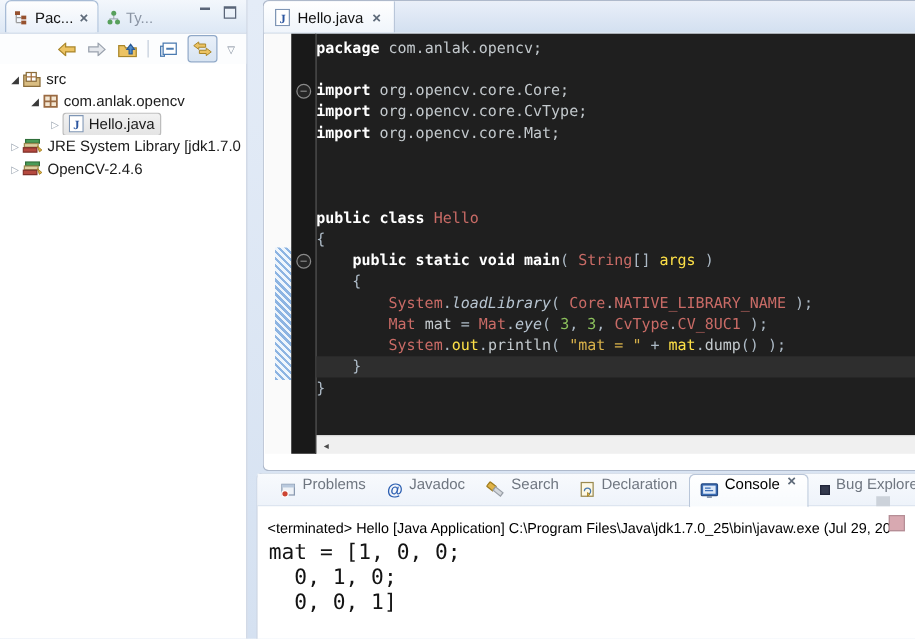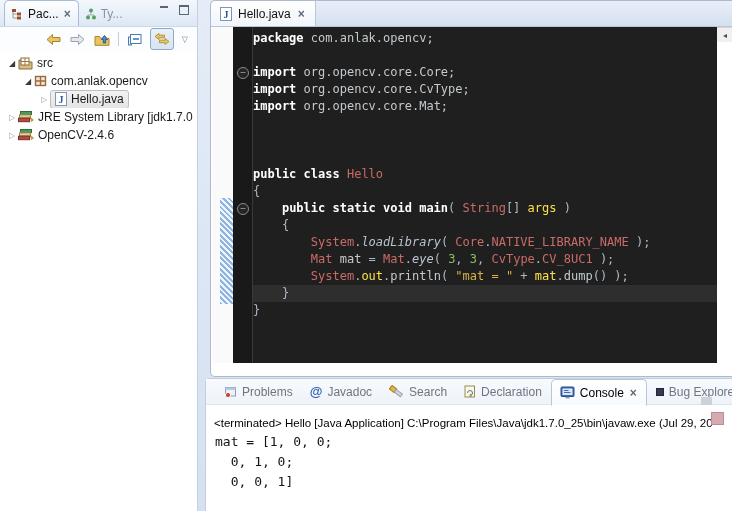--- a/index.html
+++ b/index.html
@@ -35,42 +35,42 @@
 
   
   #editor-pane{position:absolute;left:210px;top:0;width:522px;height:375px;background:#fff;border:1px solid #aeb9cb;border-right:none;border-radius:5px 0 0 5px}
   .ed-tabstrip{height:25px;background:linear-gradient(#e9eff9,#d3e0f0);border-bottom:1px solid #b9c6d9;border-radius:5px 0 0 0;display:flex}
   .ed-tab{display:flex;align-items:center;gap:6px;padding:0 9px;background:linear-gradient(#ffffff,#f0f5fb);border-right:1px solid #b9c6d9;border-radius:5px 0 0 0;color:#111}
   .ed-body{position:absolute;left:1px;right:0;top:26px;height:336px;display:flex}
   .ed-ruler{width:21px;background:#fafafa;position:relative}
   .range-indicator{position:absolute;right:0;width:13px;background:repeating-linear-gradient(45deg,#8db4e2 0 2px,#eef5fc 2px 4px)}
   .ed-gutter{width:19px;background:#191919;border-right:1px solid #3a3a3a;position:relative}
   .fold{position:absolute;left:4px;width:10px;height:10px;border:1px solid #8a8a8a;border-radius:50%;background:#252525;color:#b8b8b8;font-size:9px;line-height:8px;text-align:center}
-  .ed-codecol{flex:1;display:flex;flex-direction:row;min-width:0}
+  .ed-codecol{flex:1;display:flex;flex-direction:column;min-width:0}
   .ed-code{flex:1;background:#1f1f1f;overflow:hidden;font-family:"DejaVu Sans Mono",monospace;font-size:12px;line-height:17px;padding-top:3px;white-space:pre}
   .code-line{height:17px}
   .code-line.cur{background:#2e2e2e}
   .tk-kw{color:#ffffff;font-weight:bold}
   .tk-pl{color:#c3c9cd}
   .tk-pu{color:#adbac6}
   .tk-type{color:#c96b66}
   .tk-fld{color:#fde047}
   .tk-num{color:#8cc05c}
   .tk-str{color:#d6b04a}
   .tk-sm{color:#b7c4d0;font-style:italic}
   .ed-hscroll{height:14px;background:#f0f0f0;border-top:1px solid #d6d6d6;display:flex;align-items:center}
   .hs-arrow{width:16px;text-align:center;color:#4a4a4a;font-size:8px;line-height:13px}
 
   
   #bottom-panel{position:absolute;left:205px;top:378px;width:527px;height:133px;background:#fff;border:1px solid #c2cddd;border-right:none;border-bottom:none;border-radius:5px 0 0 0}
   .bp-tabbar{height:25px;display:flex;align-items:center;padding-left:10px;background:linear-gradient(#f8fafd,#eef3fa);border-bottom:1px solid #dde5f0;gap:1px}
-  .bp-tab{display:flex;align-items:center;gap:5px;padding:0 8px;color:#6f7680;height:24px;white-space:nowrap}
+  .bp-tab{display:flex;gap:5px;padding:0 8px;color:#6f7680;height:24px;white-space:nowrap}
   .bp-tab.active{background:linear-gradient(#ffffff,#f7fafd);border:1px solid #b9c6d9;border-bottom:1px solid #fff;border-radius:5px 5px 0 0;color:#000;height:25px;position:relative;top:1px}
   .console-title{margin:12px 0 0 8px;color:#000;font-size:11.5px;white-space:nowrap;overflow:hidden}
-  .console-output{margin:3px 0 0 9px;font-family:"DejaVu Sans Mono",monospace;font-size:13px;color:#141414;line-height:20px;white-space:pre}
+  .console-output{margin:3px 0 0 9px;font-family:"DejaVu Sans Mono",monospace;font-size:17px;color:#141414;line-height:20px;white-space:pre}
   .bp-mini-grey{position:absolute;right:21px;top:18px;width:11px;height:8px;background:#ccd2da}
   .bp-mini-pink{position:absolute;right:9px;top:33px;width:11px;height:11px;background:#d8a9b1;border:1px solid #b58e96}
 </style>
 </head>
 <body>
 
 <div id="left-panel">
   <div class="lp-header">
     <div class="lp-tab active">
       <span class="icon">

